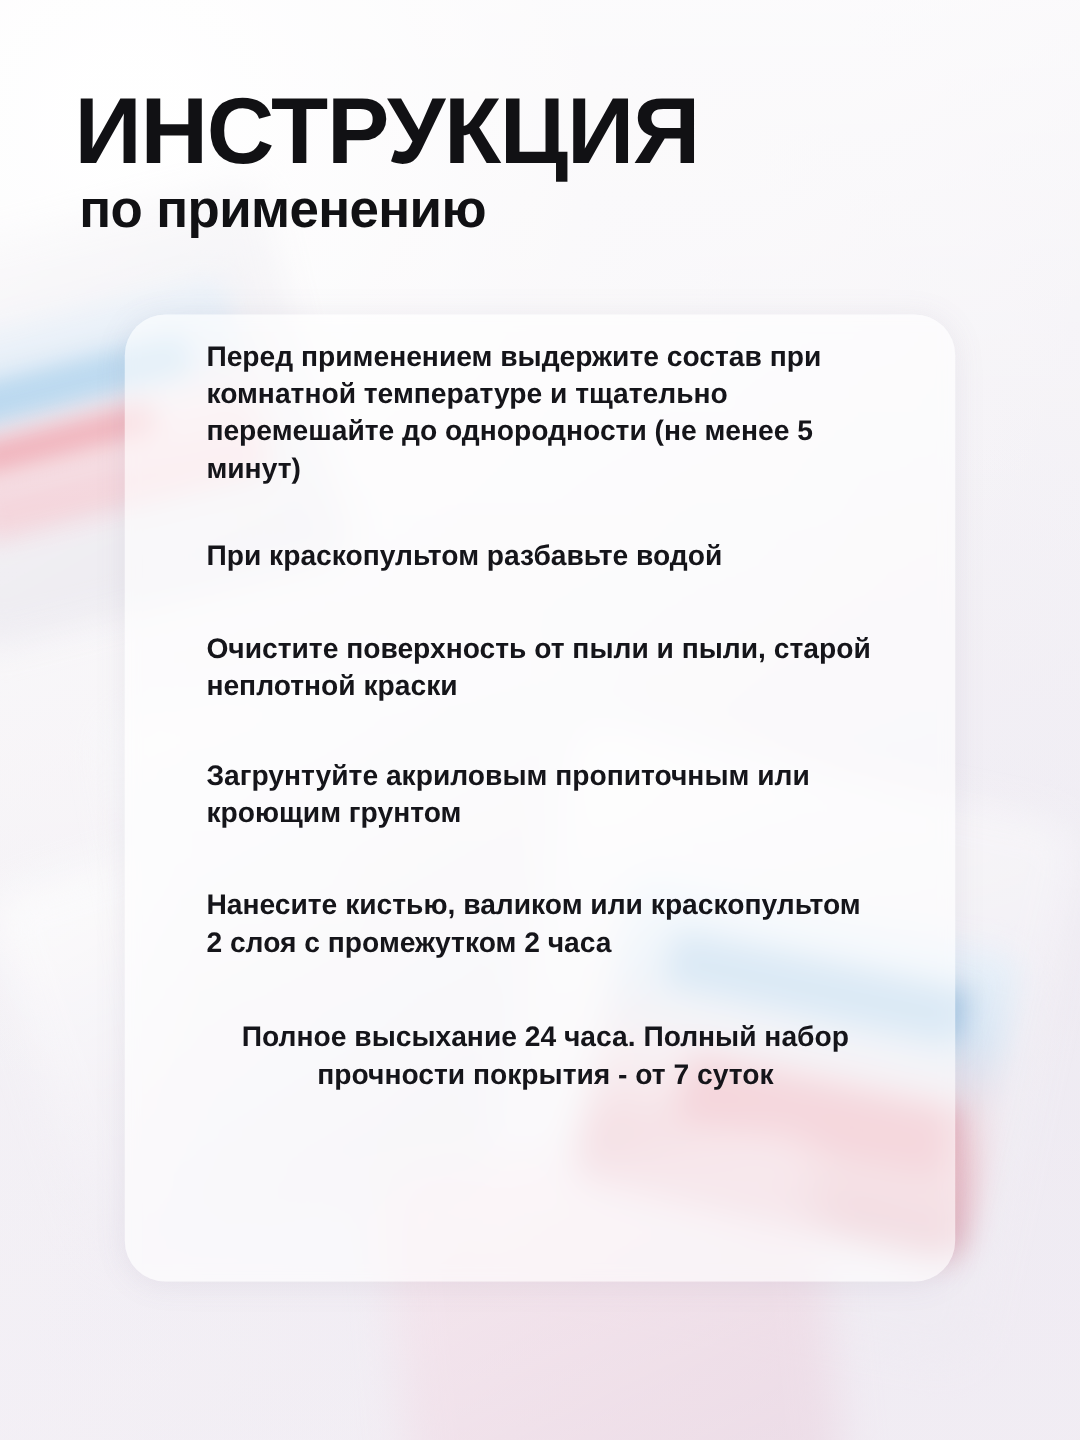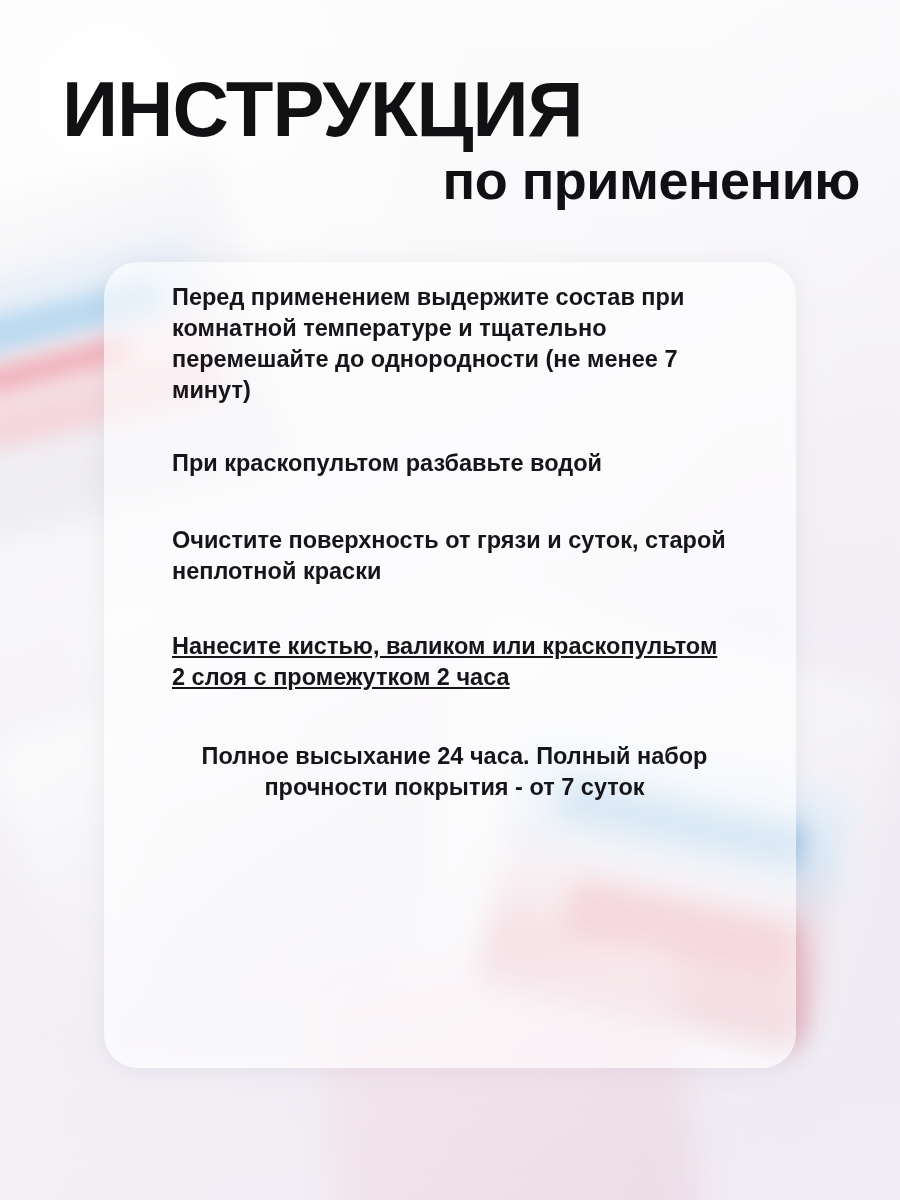--- a/index.html
+++ b/index.html
@@ -183,28 +183,27 @@
   .title-main {
     font-size: 78px;
     line-height: 0.95;
     font-weight: 700;
     letter-spacing: -1px;
     color: #111114;
     margin: 0;
     white-space: nowrap;
   }
   .title-sub {
-    font-size: 54px;
+    font-size: 44px;
     line-height: 1.05;
     font-weight: 700;
     letter-spacing: -0.5px;
     color: #111114;
     margin: 6px 0 0 4px;
     white-space: nowrap;
-    text-align: right;
   }
 
   
   .card {
     position: absolute;
     left: 104px;
     top: 262px;
     width: 692px;
     height: 806px;
     border-radius: 34px;
@@ -228,21 +227,21 @@
     max-width: 580px;
   }
   .step:last-child {
     margin-bottom: 0;
     text-align: center;
   }
   .step.s1 { max-width: 585px; }
   .step.s2 { max-width: 580px; margin-bottom: 46px; }
   .step.s3 { max-width: 575px; margin-bottom: 44px; }
   .step.s4 { max-width: 585px; margin-bottom: 46px; }
-  .step.s5 { max-width: 560px; margin-bottom: 48px; text-decoration: underline; }
+  .step.s5 { max-width: 560px; margin-bottom: 48px; }
   .step.s6 { max-width: 565px; }
 </style>
 </head>
 <body>
 
 <div class="poster">
 
   <div class="bg-base"></div>
 
   <div class="blob bucket-a"></div>
@@ -263,20 +262,21 @@
   <div class="veil"></div>
 
   <div class="heading">
     <h1 class="title-main">ИНСТРУКЦИЯ</h1>
     <h2 class="title-sub">по применению</h2>
   </div>
 
   <div class="card"></div>
 
   <div class="steps">
-    <p class="step s1">Перед применением выдержите состав при комнатной температуре и тщательно перемешайте до однородности (не менее 7 минут)</p>
+    <p class="step s1">Перед применением выдержите состав при комнатной температуре и тщательно перемешайте до однородности (не менее 5 минут)</p>
     <p class="step s2">При краскопультом разбавьте водой</p>
-    <p class="step s3">Очистите поверхность от грязи и суток, старой неплотной краски</p>
+    <p class="step s3">Очистите поверхность от пыли и пыли, старой неплотной краски</p>
+    <p class="step s4">Загрунтуйте акриловым пропиточным или кроющим грунтом</p>
     <p class="step s5">Нанесите кистью, валиком или краскопультом 2 слоя с промежутком 2 часа</p>
     <p class="step s6">Полное высыхание 24 часа. Полный набор прочности покрытия - от 7 суток</p>
   </div>
 
 </div>
 
 </body></html>

